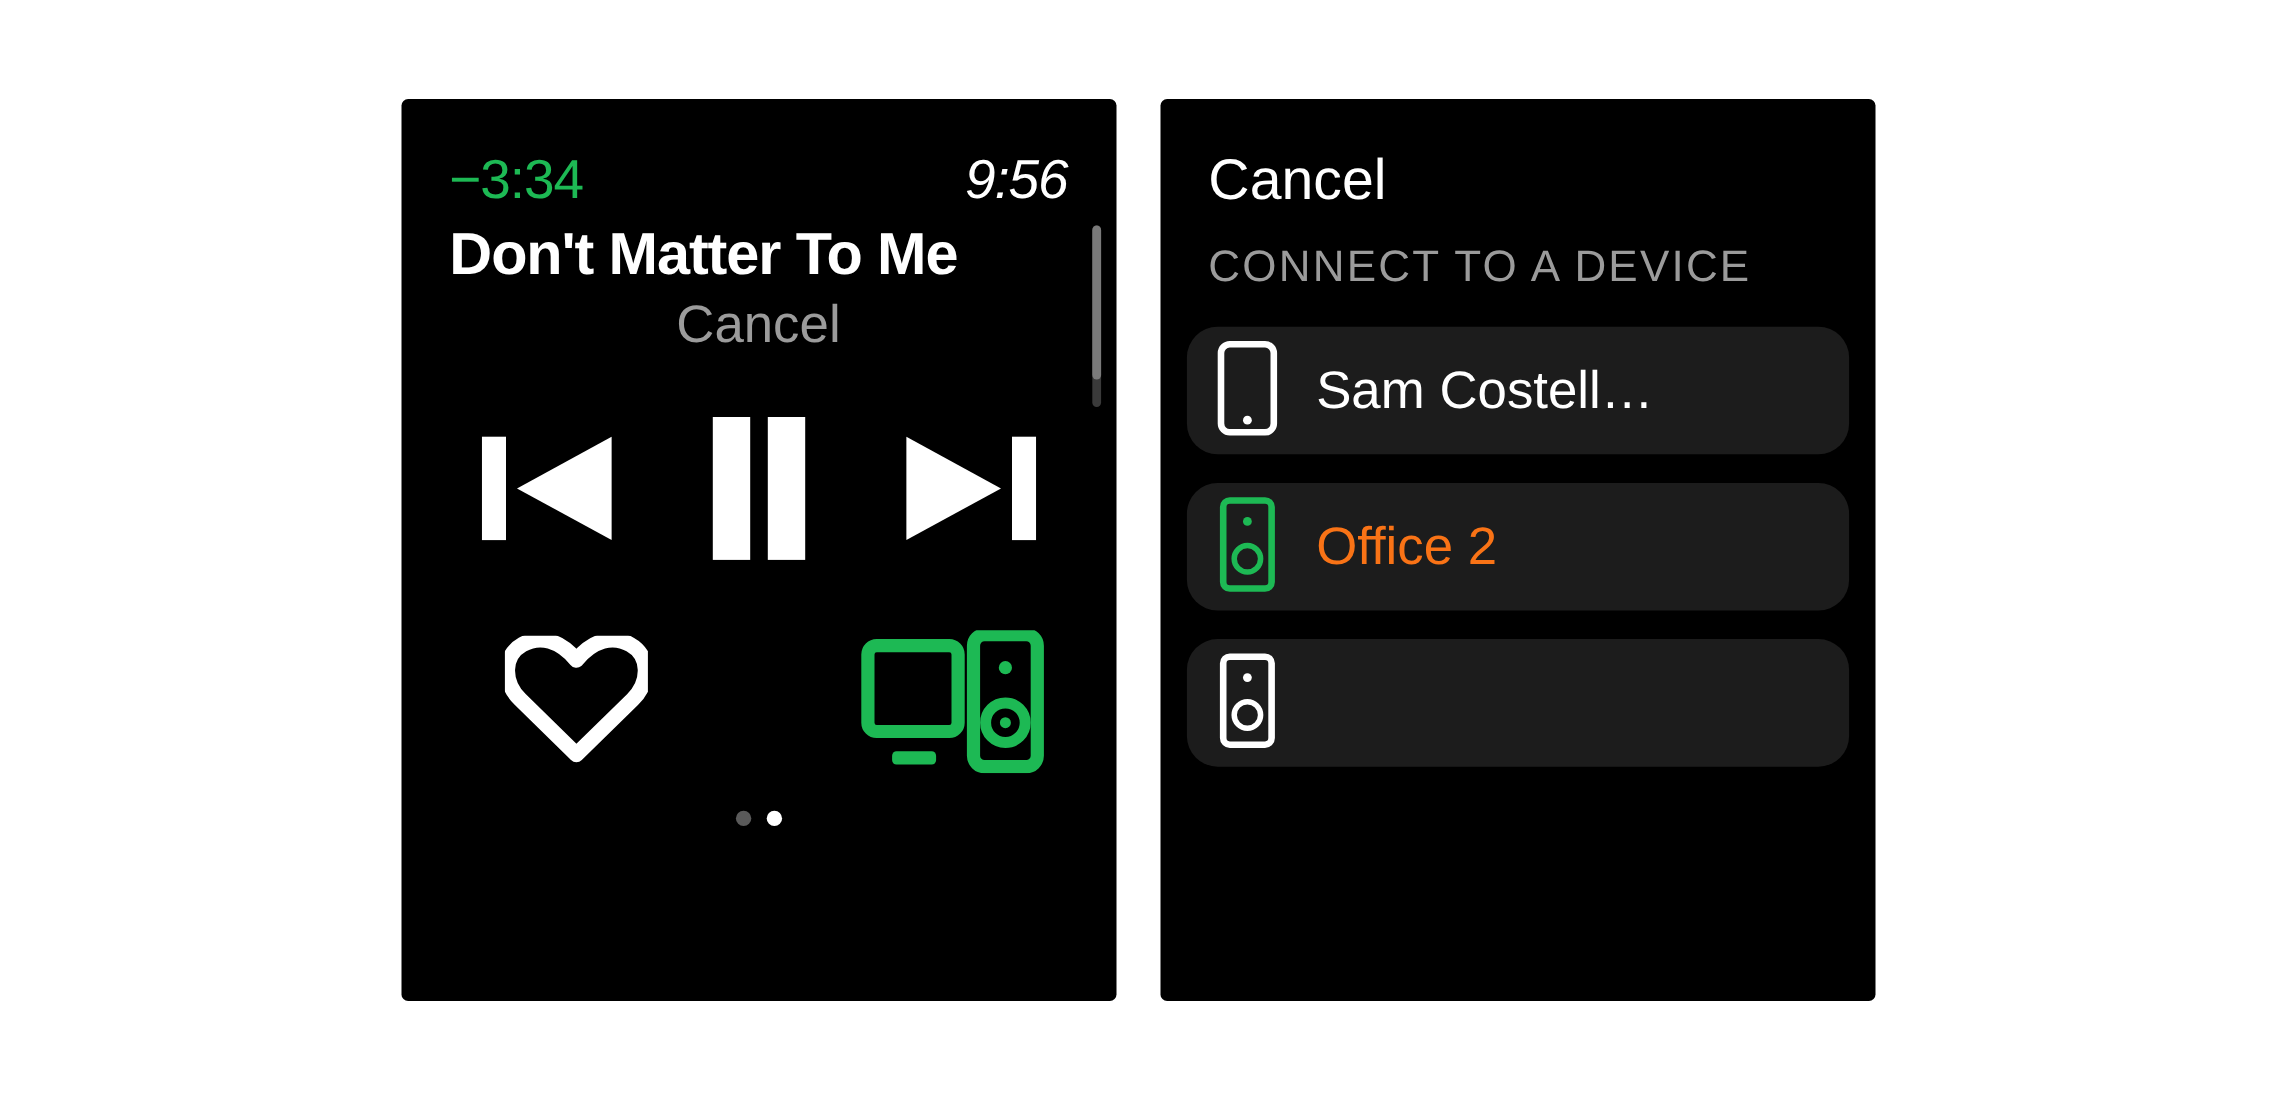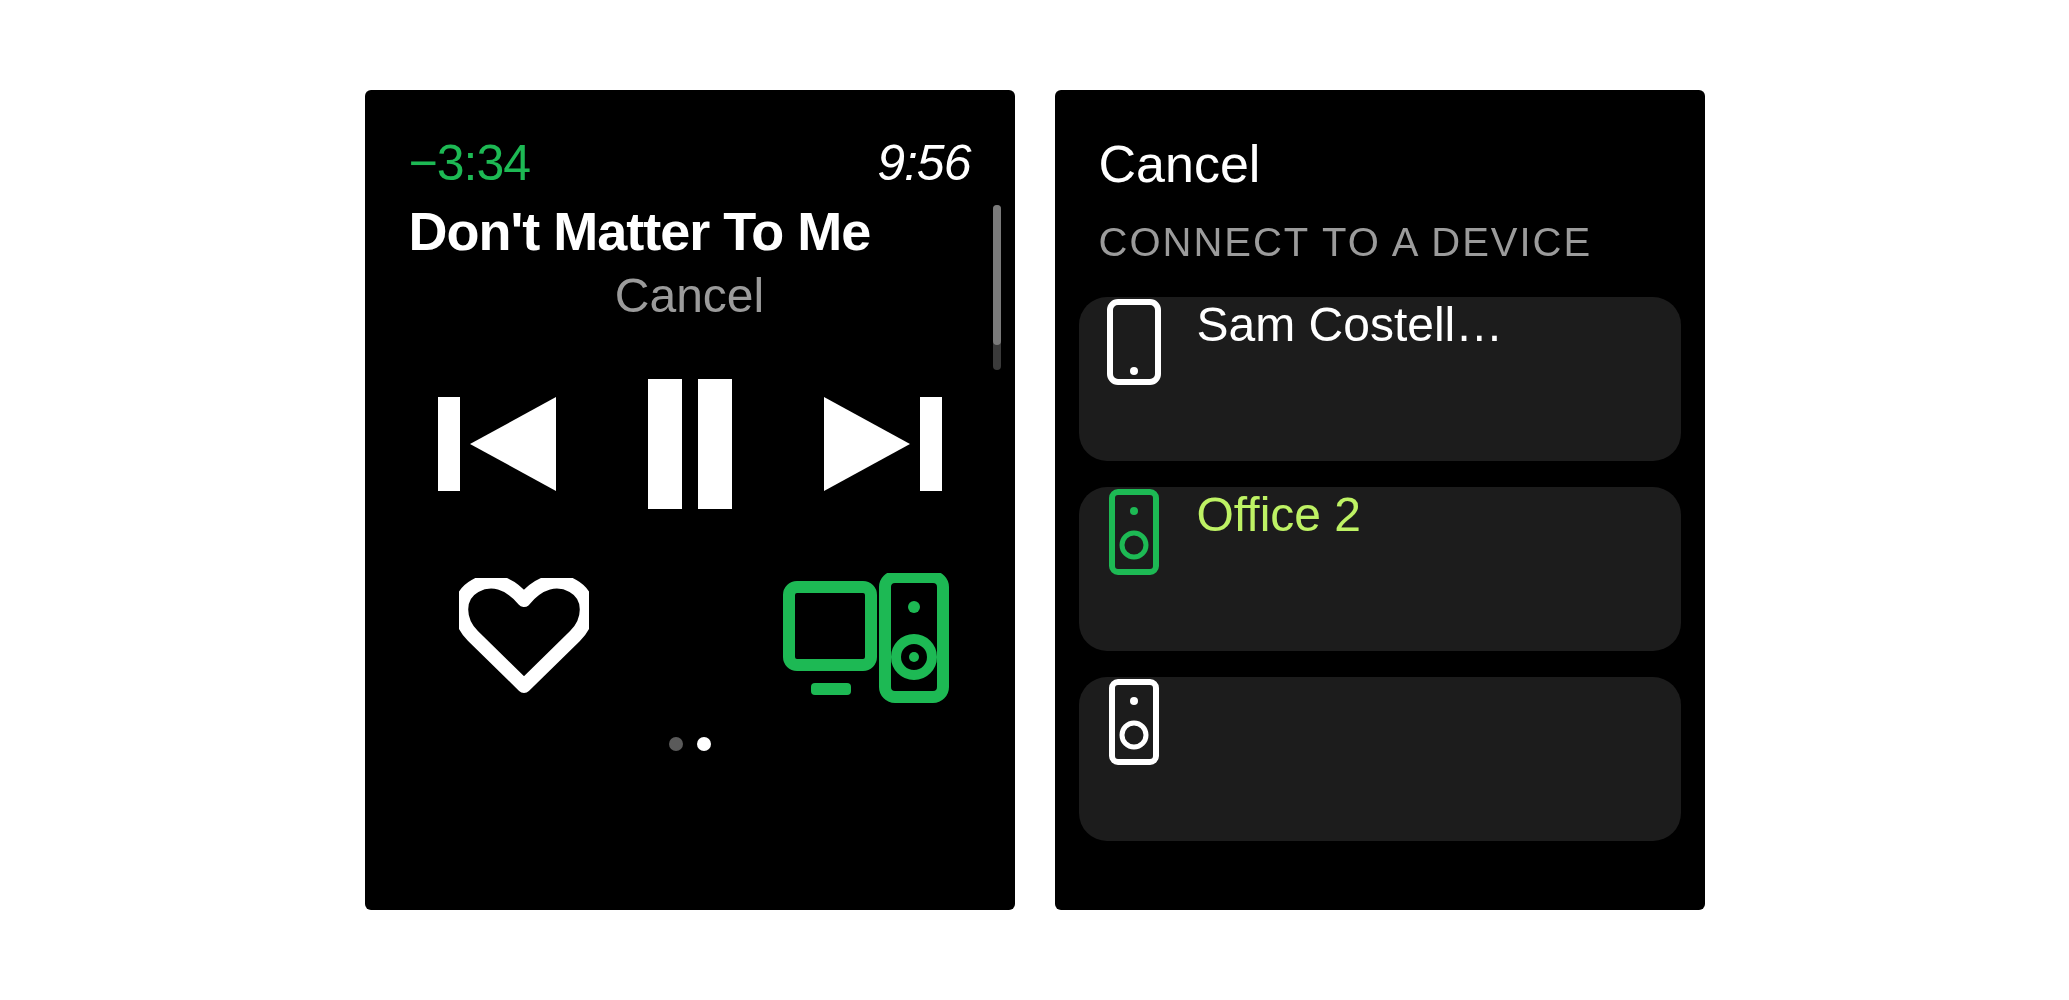--- a/index.html
+++ b/index.html
@@ -122,36 +122,37 @@
 
   .device-list {
     display: flex;
     flex-direction: column;
     gap: 26px;
     padding: 0 24px;
   }
   .device {
     background: #1c1c1c;
     border-radius: 28px;
-    height: 164px;
-    display: flex;
+    height: 116px;
+    display: flex;
+    align-items: center;
     gap: 34px;
     padding: 0 24px 0 26px;
     overflow: hidden;
   }
   .device-label {
     font-size: 48px;
     font-weight: 500;
     color: #fff;
     white-space: nowrap;
     overflow: hidden;
     text-overflow: ellipsis;
     flex: 1;
   }
-  .device.active .device-label { color: #bef264; }
+  .device.active .device-label { color: #f97316; }
   .device svg { flex: 0 0 auto; }
 
 </style>
 </head>
 <body>
 
 <div class="stage">
 
   <div class="watch">
 

